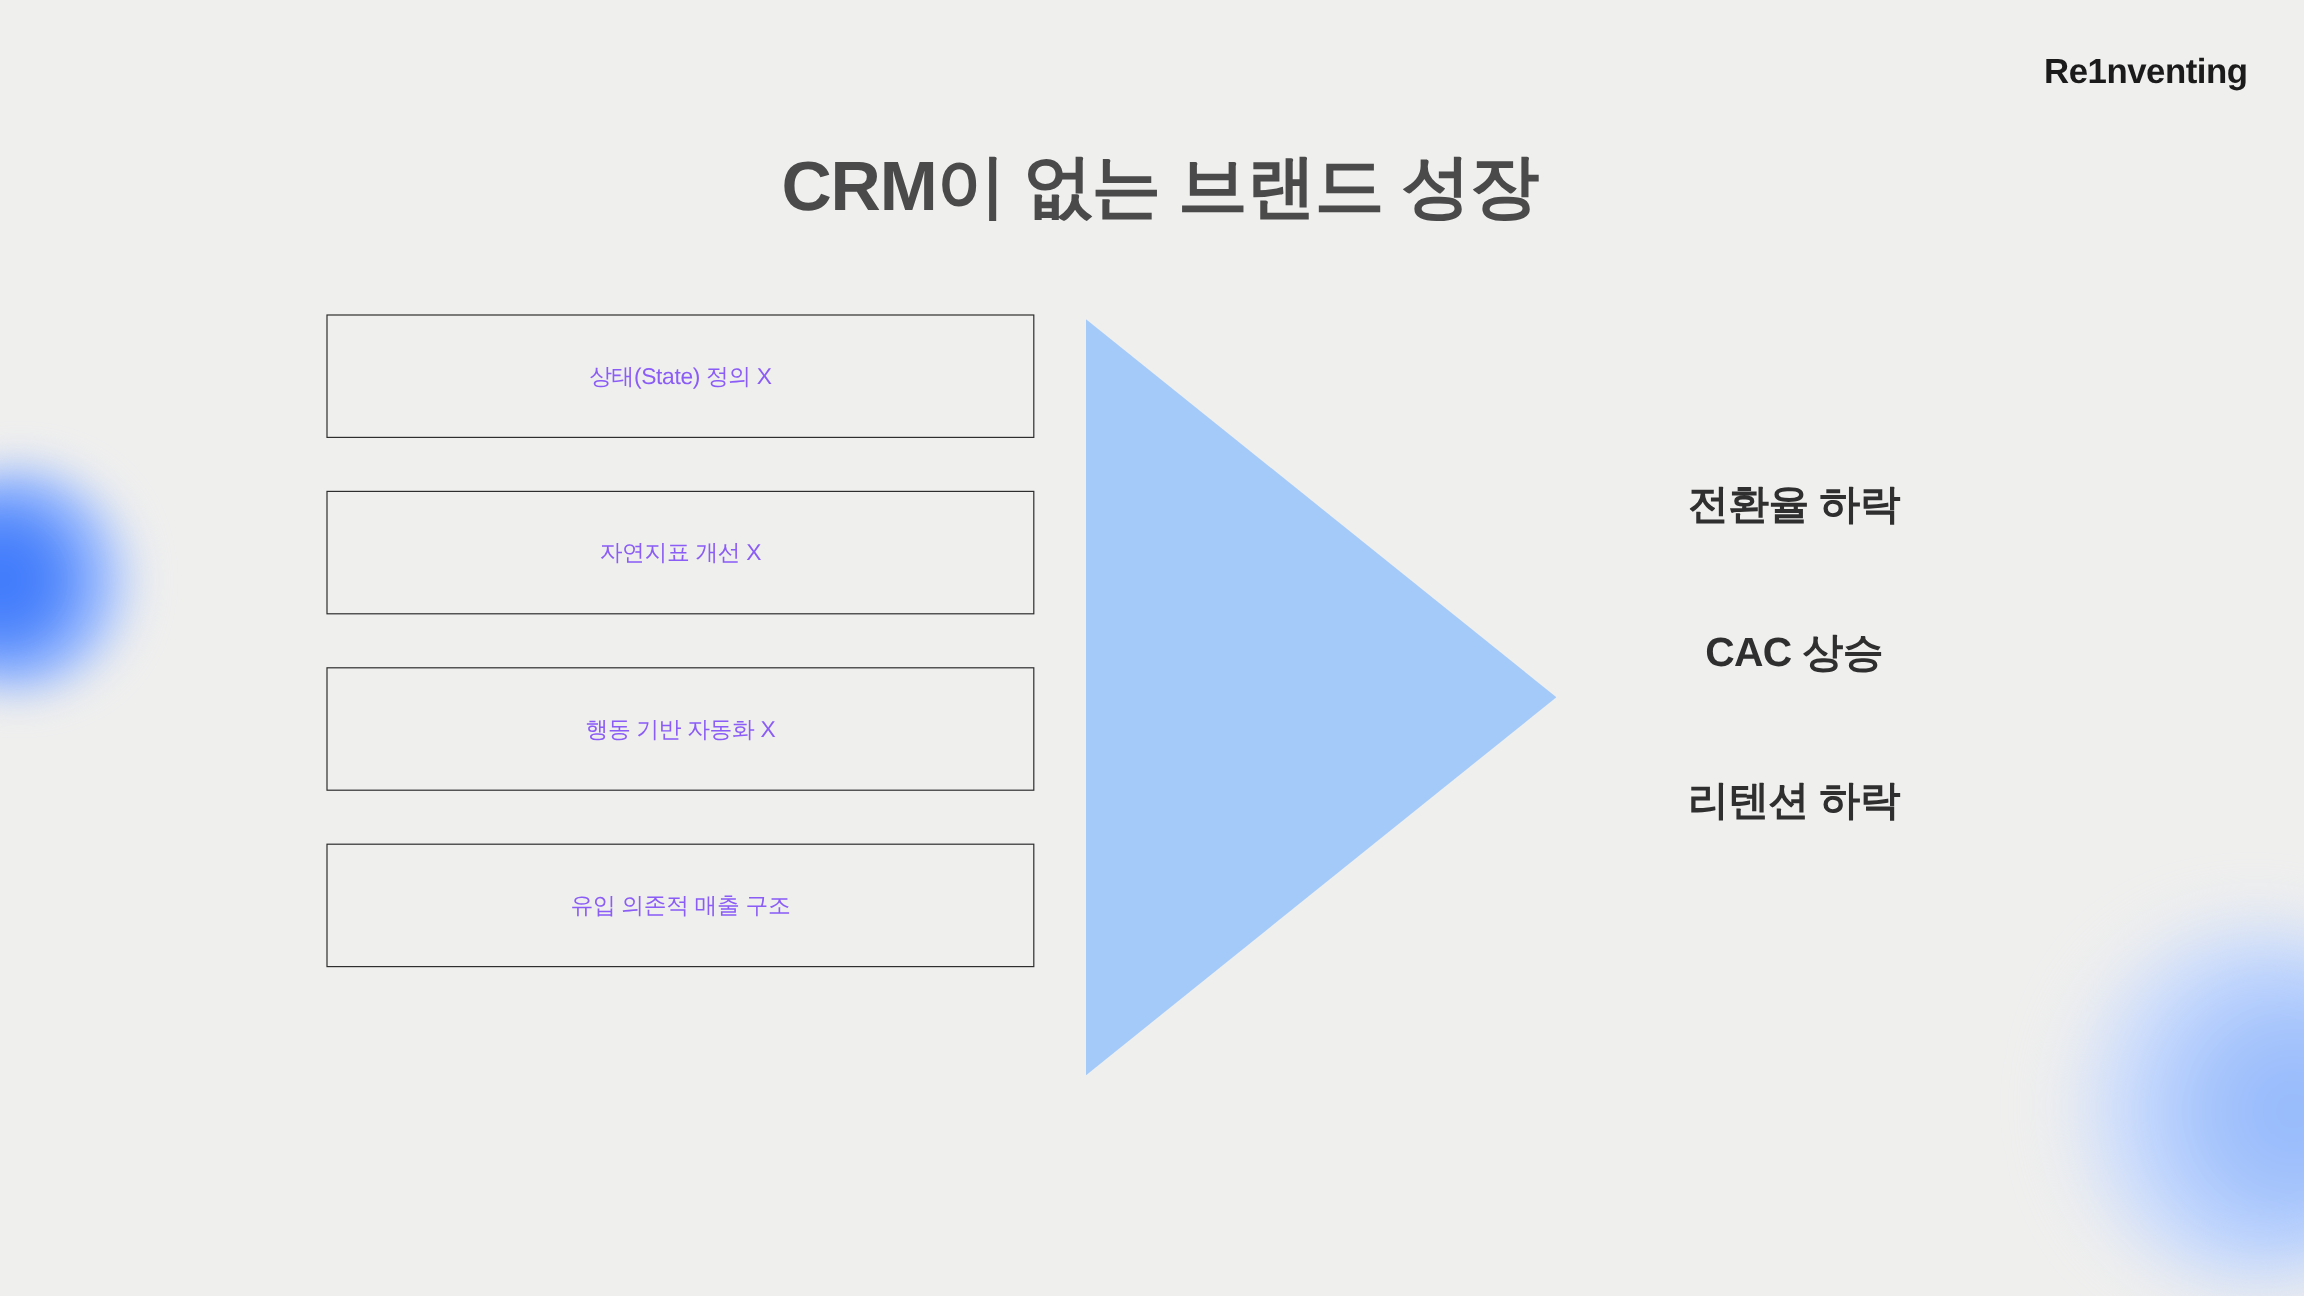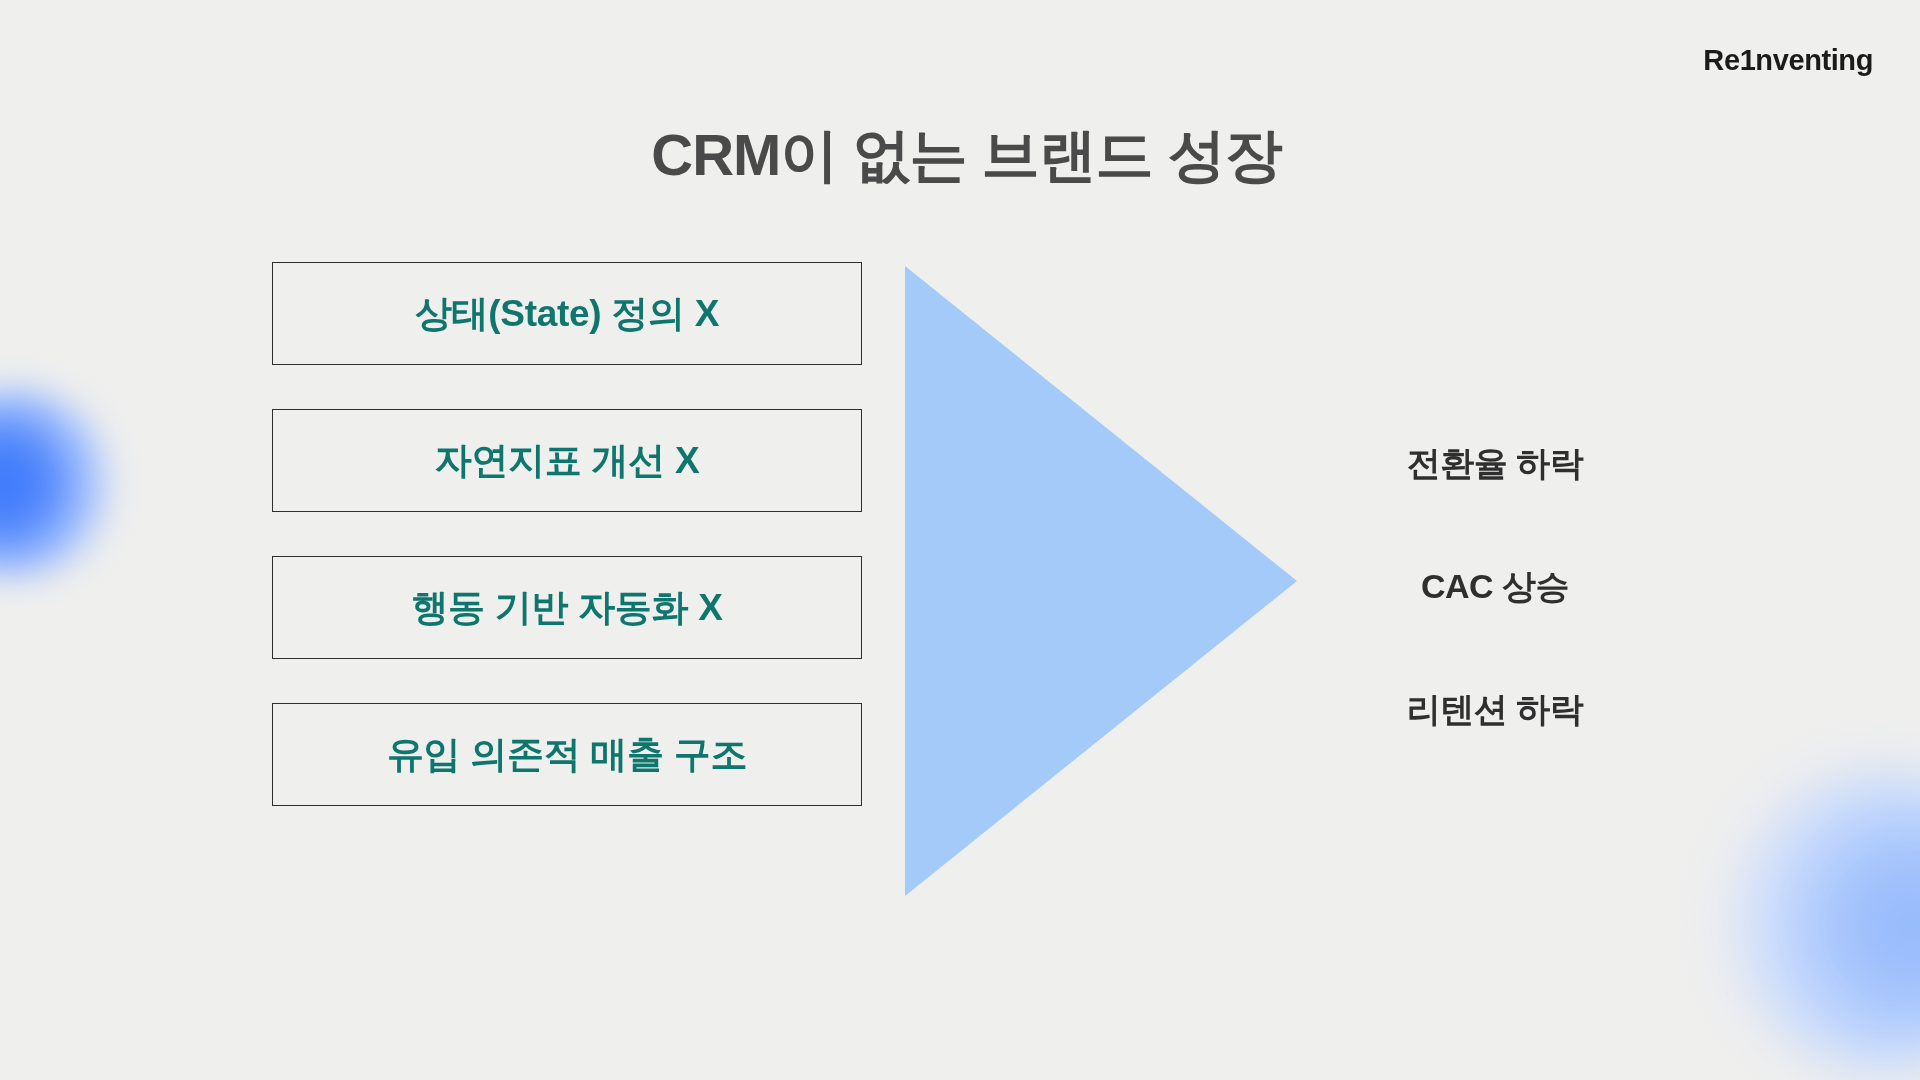--- a/index.html
+++ b/index.html
@@ -96,23 +96,23 @@
   .cause-box {
     height: 103px;
     box-sizing: border-box;
     border: 1.3px solid #2e2e2e;
     background: #efefee;
     display: flex;
     align-items: center;
     justify-content: center;
   }
   .cause-box-label {
-    font-size: 37px;
-    font-weight: 700;
-    color: #0f766e;
+    font-size: 19px;
+    font-weight: 400;
+    color: #8b5cf6;
     letter-spacing: -0.3px;
     white-space: nowrap;
   }
 
   
   .arrow-triangle {
     position: absolute;
     left: 905px;
     top: 266px;
     width: 392px;
@@ -127,21 +127,20 @@
   
   .outcome-list {
     position: absolute;
     left: 1330px;
     top: 398px;
     width: 330px;
     display: flex;
     flex-direction: column;
     gap: 77px;
     align-items: center;
-    margin-top: 43px;
   }
   .outcome-item {
     font-size: 34px;
     font-weight: 700;
     color: #2f2f2f;
     letter-spacing: -0.5px;
     white-space: nowrap;
     text-align: center;
   }
 </style>

